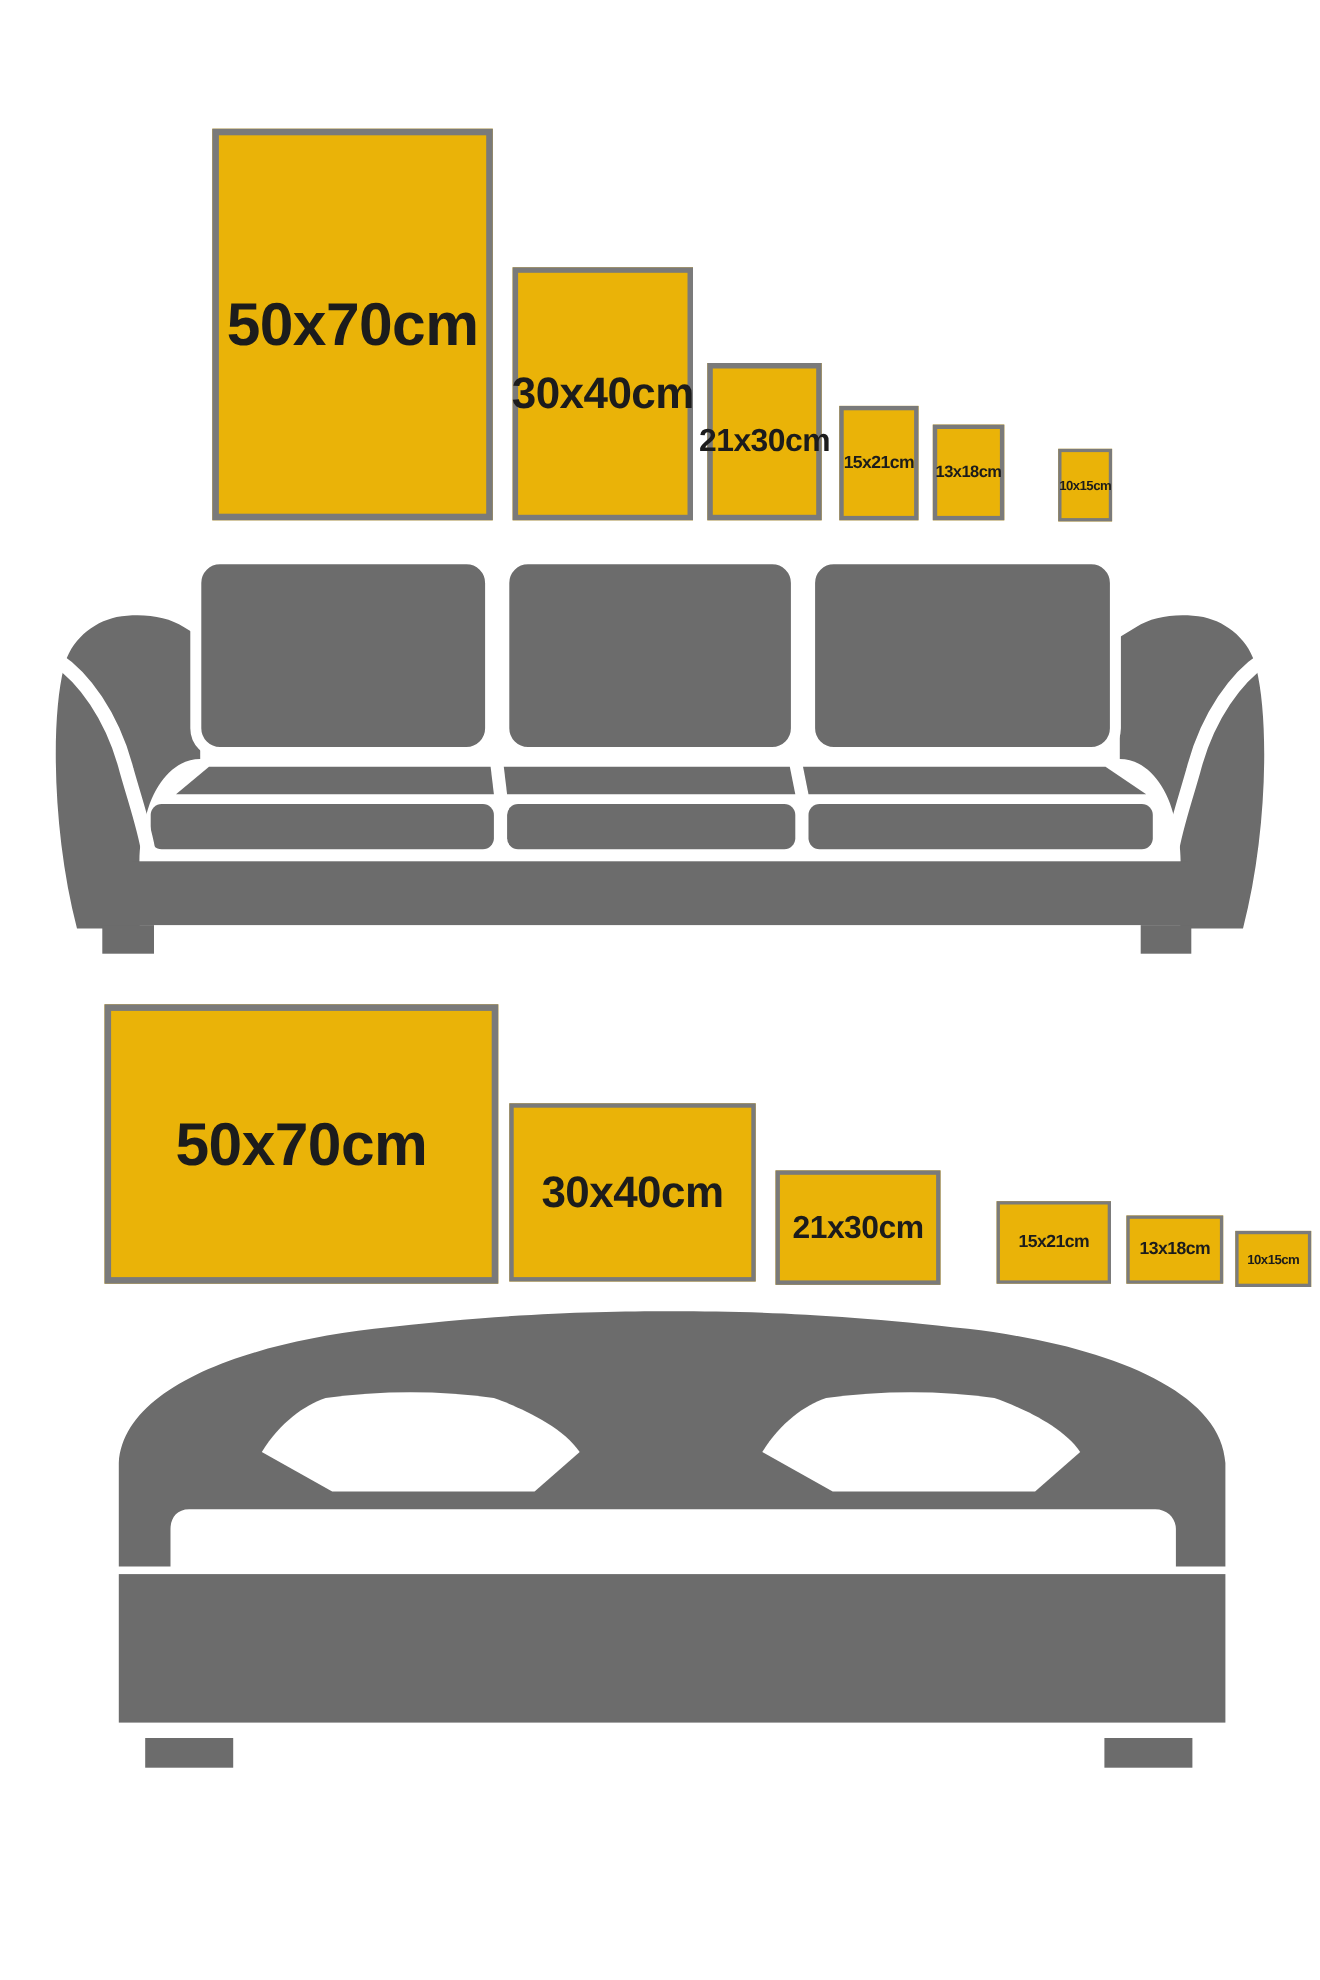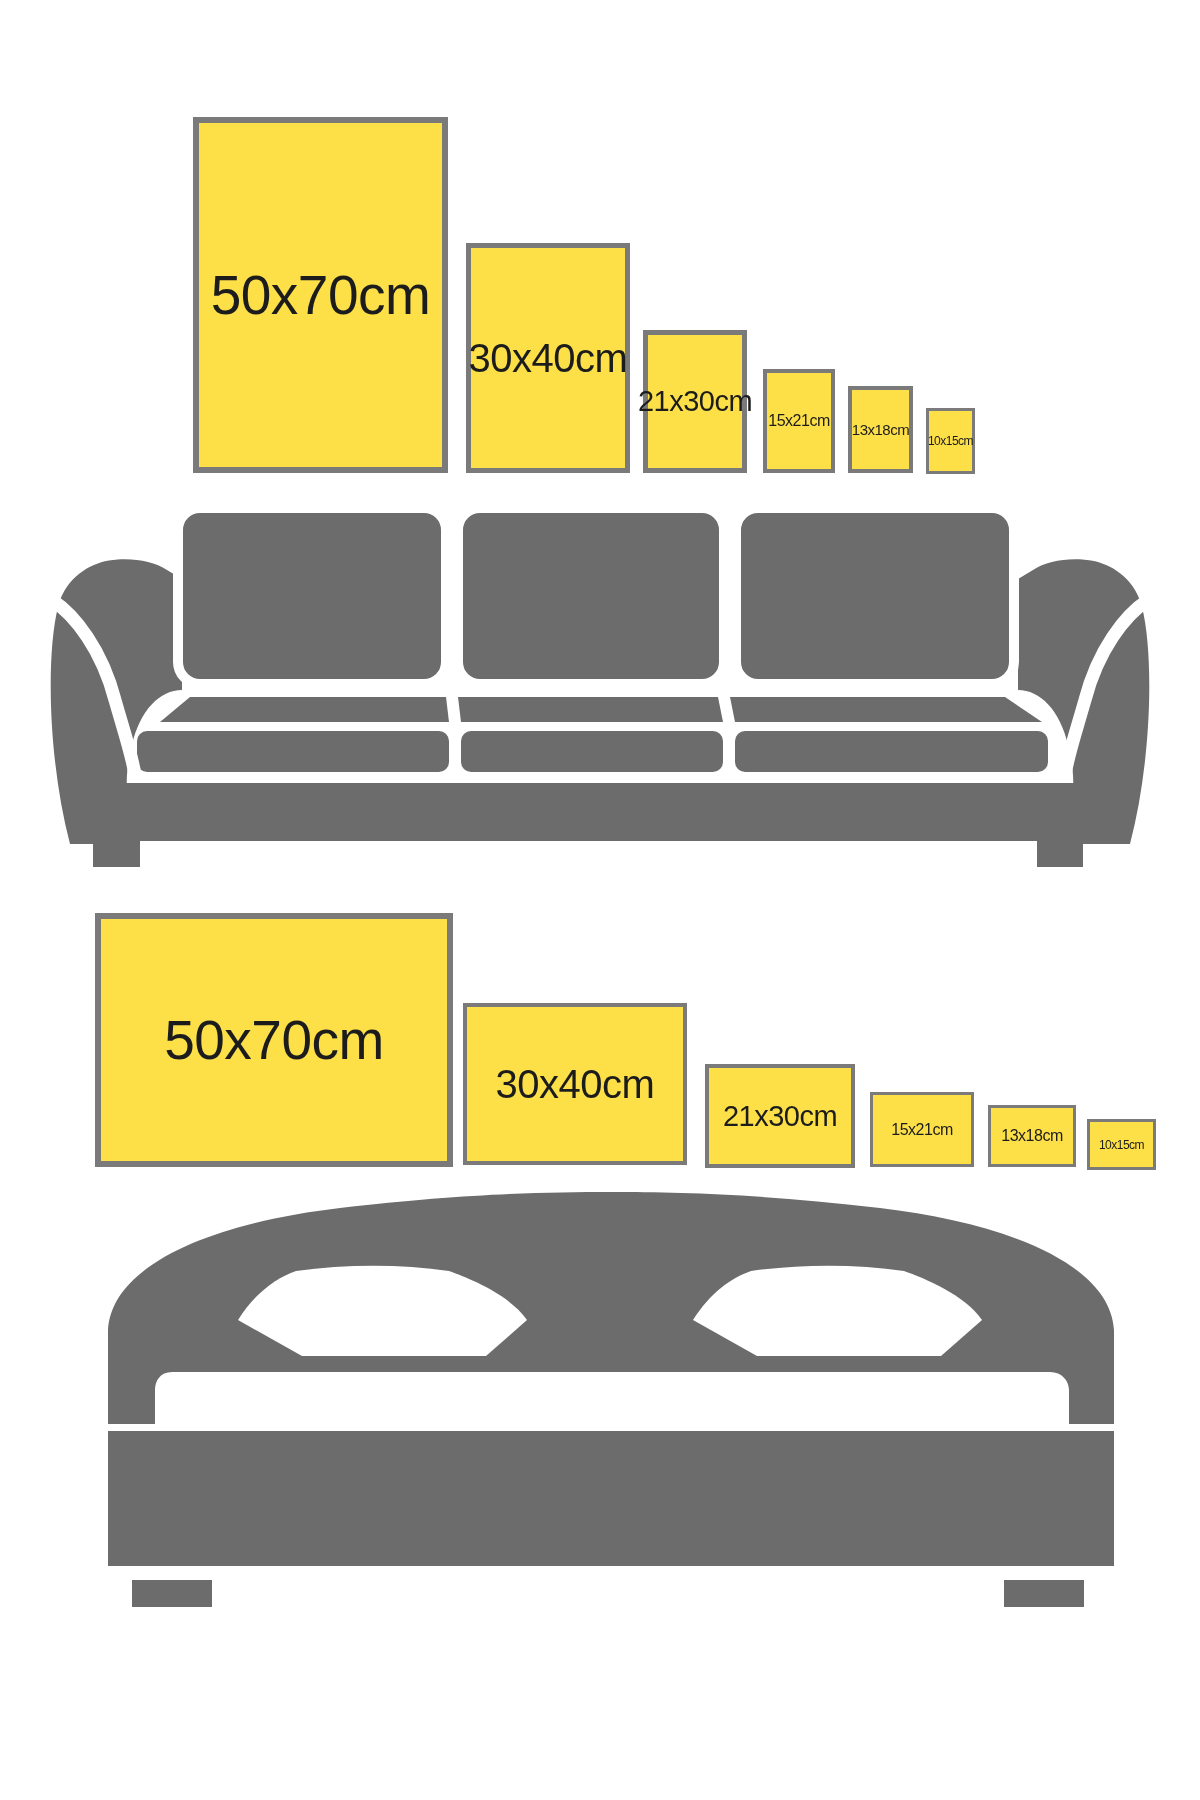--- a/index.html
+++ b/index.html
@@ -1,28 +1,28 @@
 <!DOCTYPE html>
 <html><head>
 <meta charset="utf-8">
 <style>
   html,body{margin:0;padding:0;}
   body{
     width:1200px;height:1800px;position:relative;background:#ffffff;
     font-family:"Liberation Sans",sans-serif;overflow:hidden;
   }
   .frame{
-    position:absolute;background:#fde047;box-sizing:border-box;
+    position:absolute;background:#eab308;box-sizing:border-box;
     display:flex;align-items:center;justify-content:center;
-    color:#1c1c1c;white-space:nowrap;letter-spacing:-0.5px;
+    color:#1c1c1c;white-space:nowrap;letter-spacing:-0.5px;font-weight:bold;
   }
   .b6{border:6px solid #7a7a7a;}
   .b5{border:5px solid #7a7a7a;}
   .b4{border:4px solid #7a7a7a;}
-  .b3{border:3px solid #7b7b7b;}
+  .b3{border:3px solid #7b7b7b;margin-left:36px;}
   
   .fA{left:193px;top:117px;width:255px;height:356px;font-size:55px;}
   .fB{left:466px;top:243px;width:164px;height:230px;font-size:40px;}
   .fC{left:643px;top:330px;width:104px;height:143px;font-size:29px;}
   .fD{left:763px;top:369px;width:72px;height:104px;font-size:16px;}
   .fE{left:848px;top:386px;width:65px;height:87px;font-size:15px;}
   .fF{left:926px;top:408px;width:49px;height:66px;font-size:12px;}
   
   .fG{left:95px;top:913px;width:358px;height:254px;font-size:55px;}
   .fH{left:463px;top:1003px;width:224px;height:162px;font-size:40px;}

